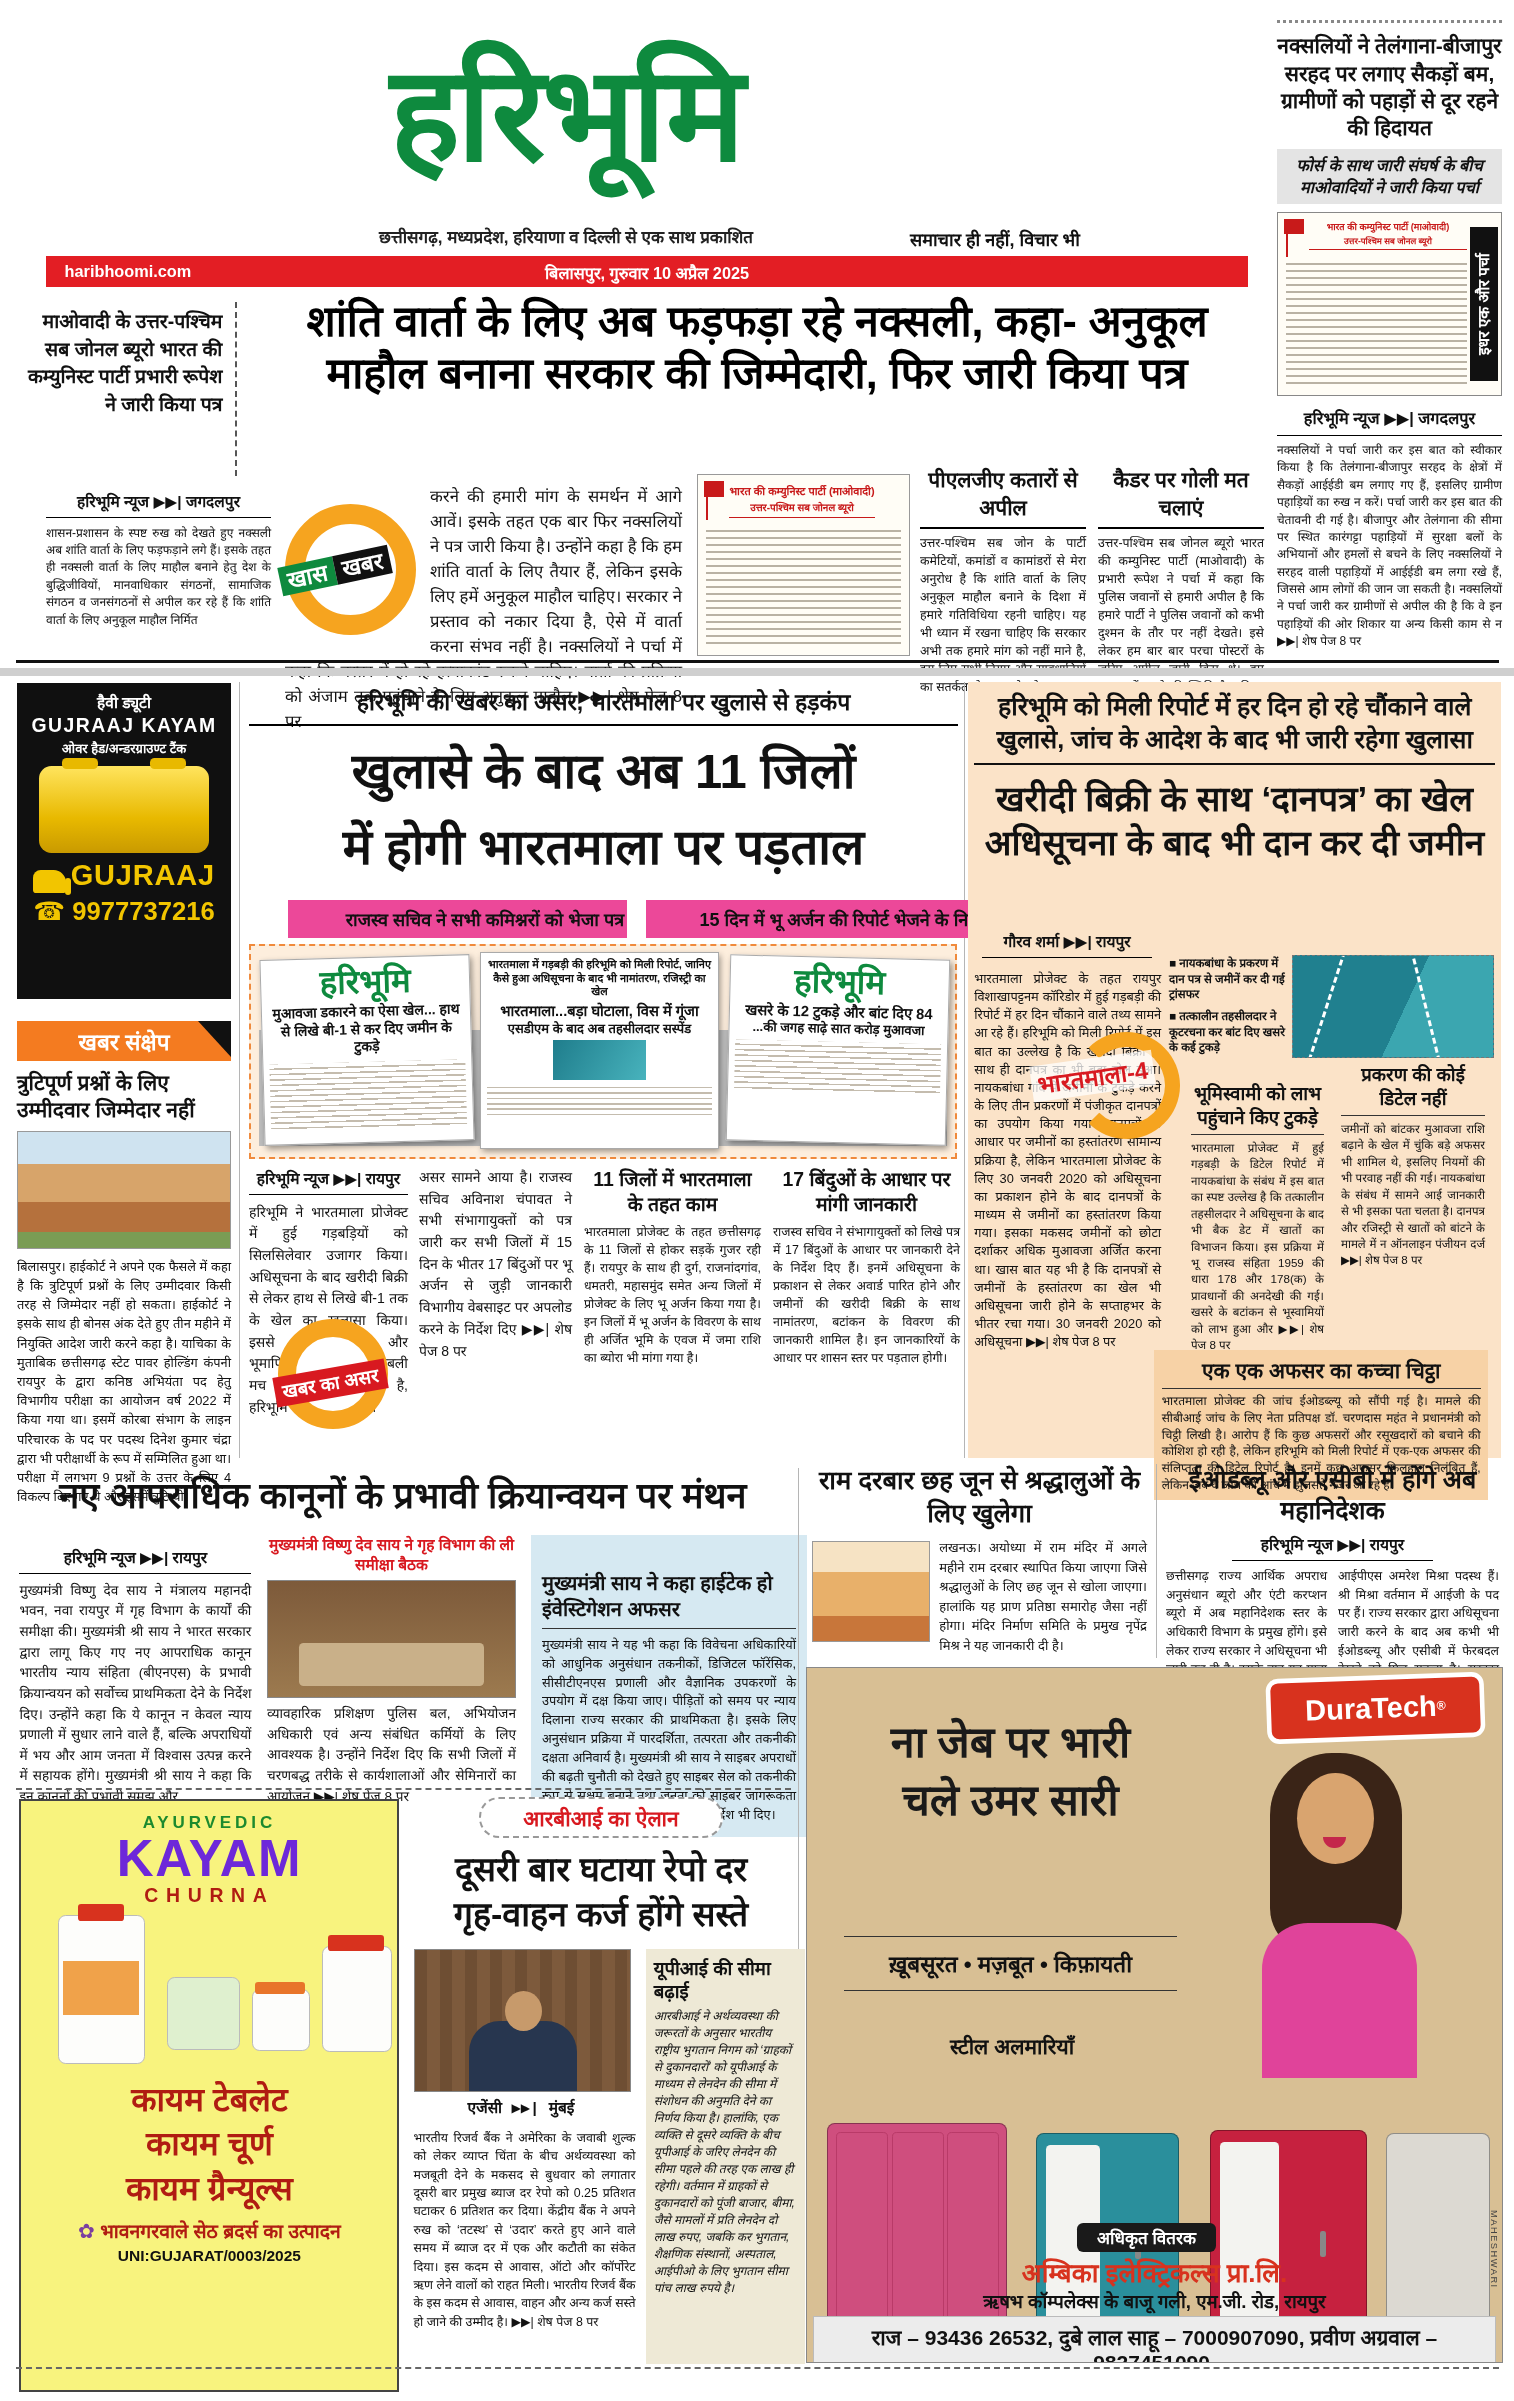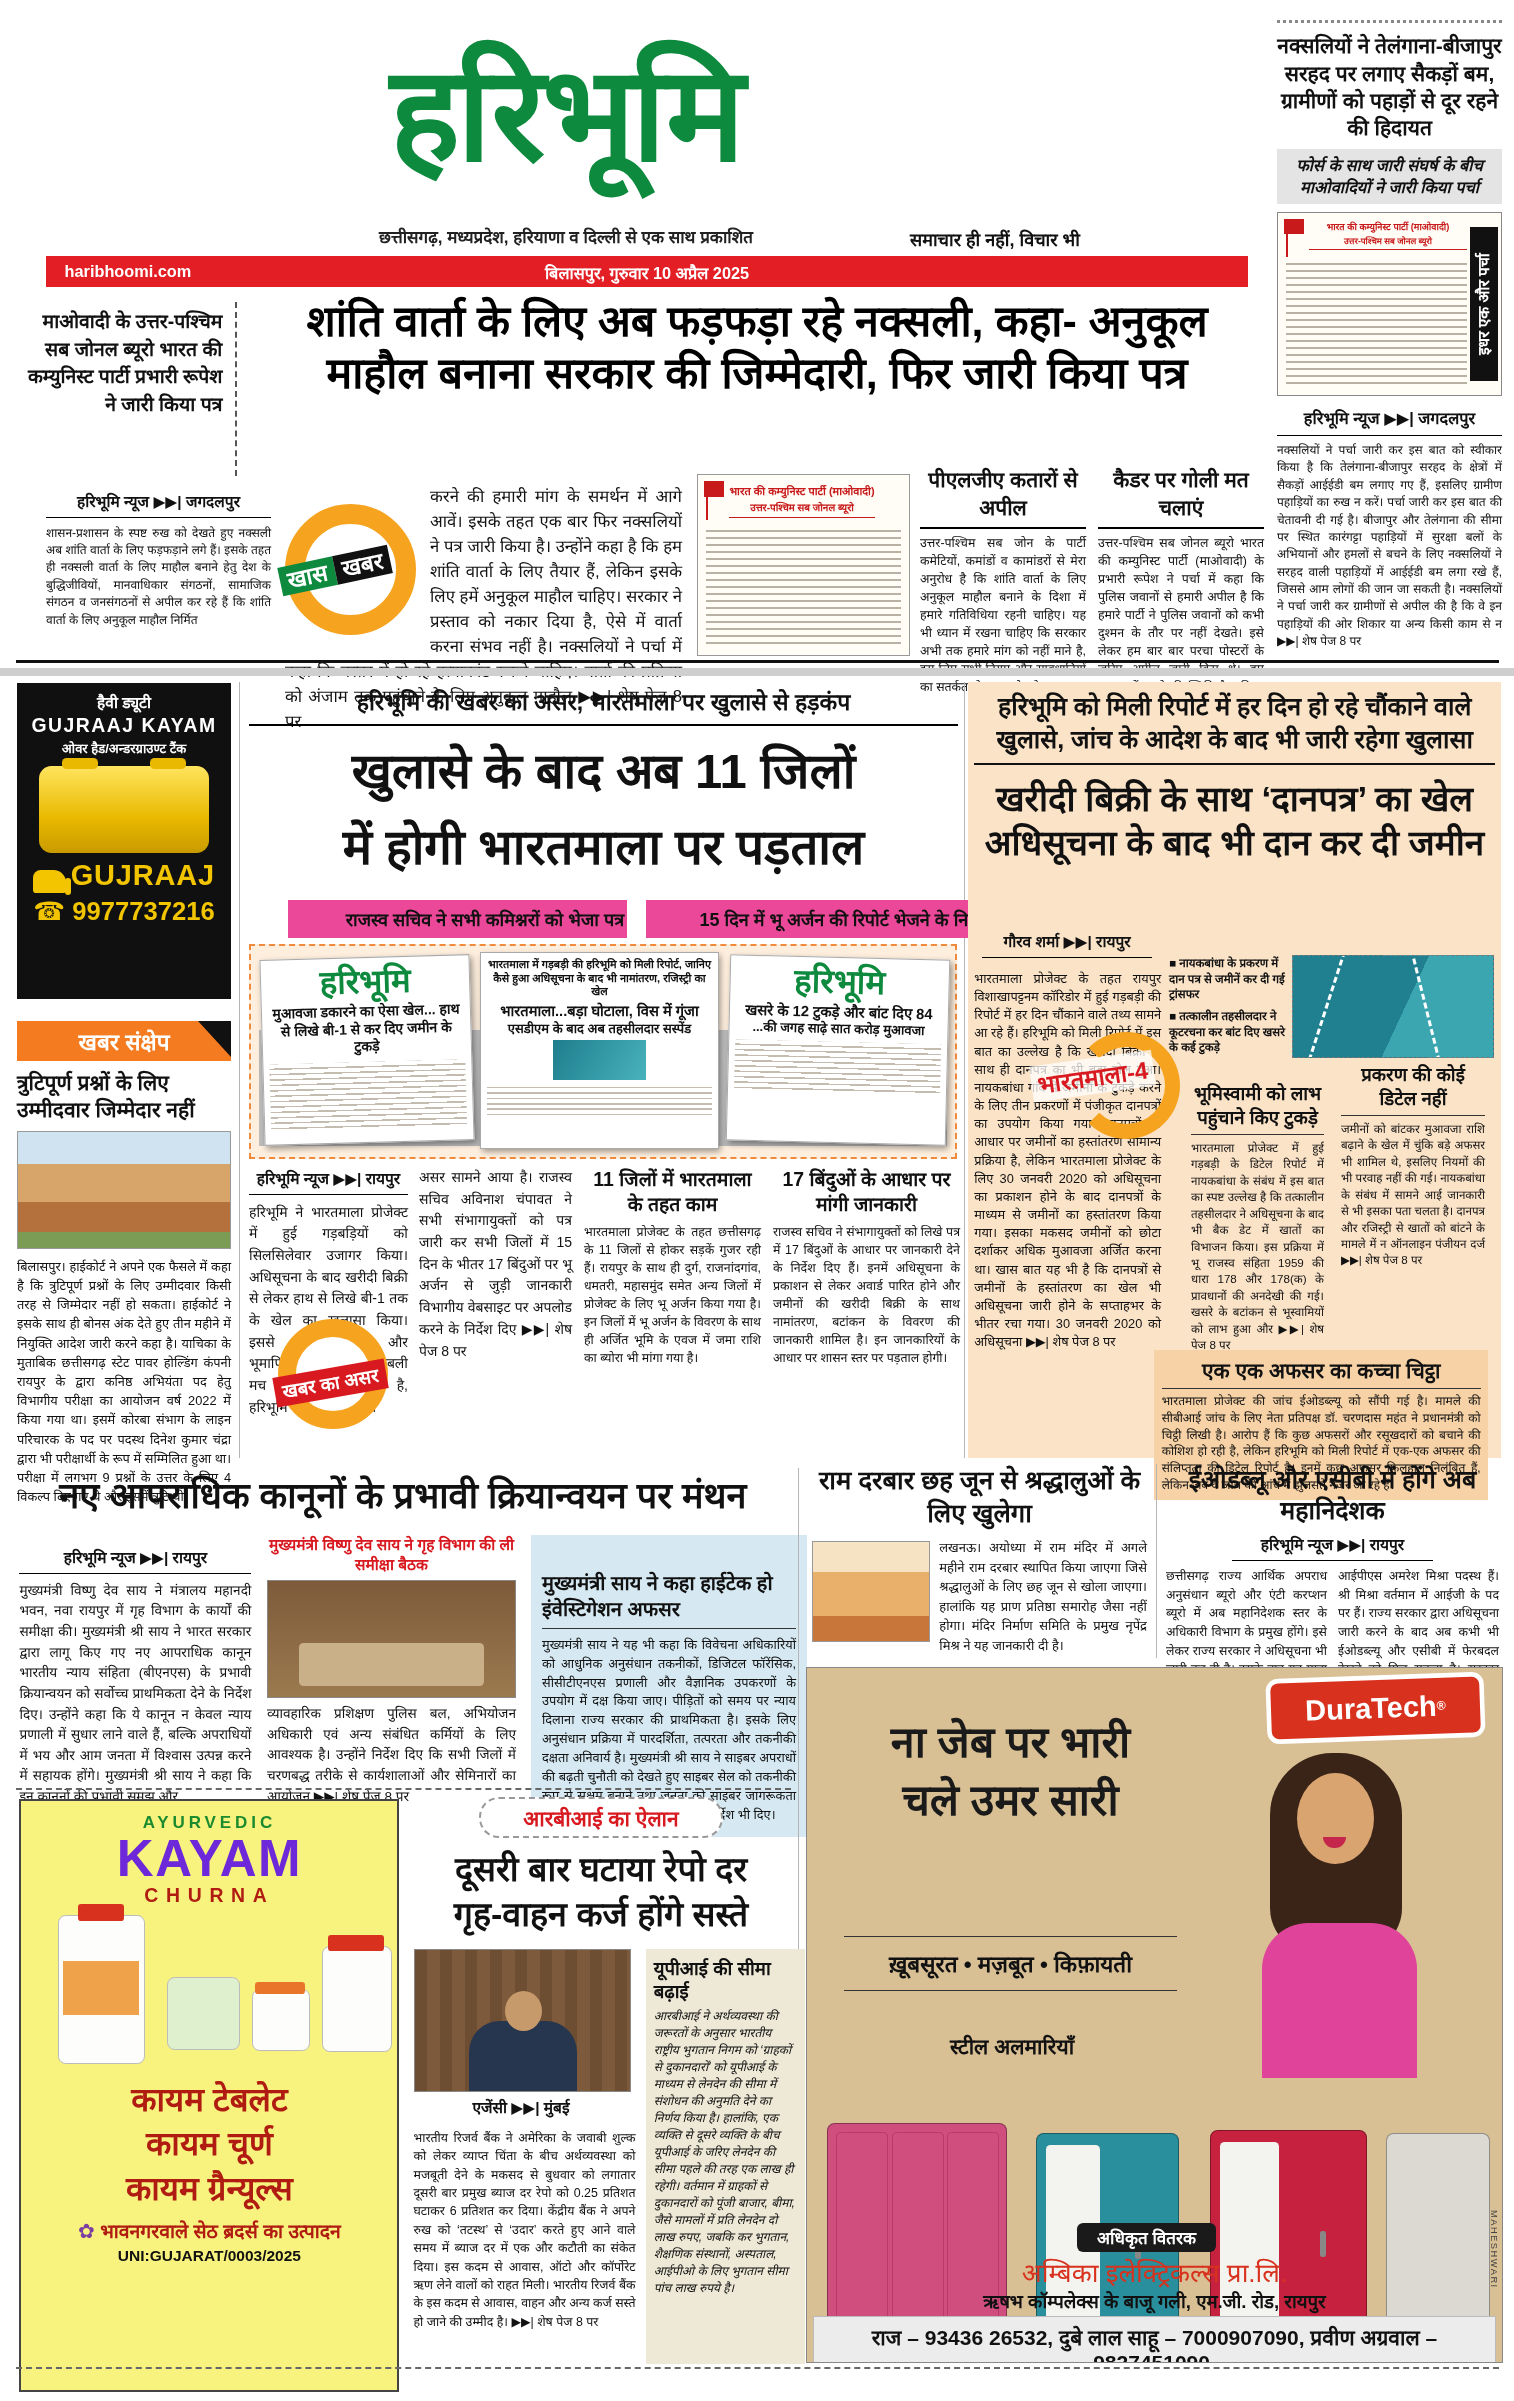--- a/index.html
+++ b/index.html
@@ -193,21 +193,21 @@
   .alm{position:absolute;border-radius:7.7px 7.7px 3.1px 3.1px;border:0.8px solid rgba(0,0,0,.35);}
   .alm .mirror{position:absolute;left:9.3px;top:11px;width:38%;height:84%;background:#f3f3f0;border-radius:4.6px;}
   .alm .hndl{position:absolute;right:26%;top:45%;width:6.2px;height:26px;background:#888;border-radius:2.3px;}
   .alm-pink{left:20px;top:455px;width:178px;height:229px;background:#cf4e7e;}
   .alm-pink .d{position:absolute;top:7.7px;bottom:7.7px;width:50px;border:1.5px solid #b93a68;border-radius:4.6px;}
   .alm-teal{left:229px;top:465px;width:141px;height:220px;background:#2a8f9c;}
   .alm-red{left:403px;top:462px;width:155px;height:223px;background:#c6213f;}
   .alm-gray{left:579px;top:465px;width:102px;height:220px;background:#dcd9d2;}
   .dura-dlab{position:absolute;left:270px;top:555px;width:139px;background:#1a1a1a;color:#fff;border-radius:6.2px;
              font-size:17px;font-weight:800;text-align:center;padding:3.1px 0;}
-  .dura-name{position:absolute;left:0;top:586px;width:100%;font-size:26px;font-weight:400;color:#d8321e;text-align:center;}
+  .dura-name{position:absolute;left:0;top:586px;width:100%;font-size:26px;font-weight:700;color:#d8321e;text-align:center;}
   .dura-addr{position:absolute;left:0;top:620px;width:100%;font-size:18.6px;font-weight:700;text-align:center;}
   .dura-ph{position:absolute;left:6.2px;right:6.2px;top:648px;background:#ececec;font-size:21px;font-weight:800;
            text-align:center;padding:6.2px 0;border:0.8px solid #bbb;}
   .dura-side{position:absolute;right:3.1px;top:542px;writing-mode:vertical-rl;font-size:9.3px;color:#444;letter-spacing:1.5px;}
 </style>
 </head>
 <body>
 
 <div id="page">
 
@@ -423,21 +423,21 @@
   </div>
 
   <div class="abs rbi">
     <div class="rbi-badge">आरबीआई का ऐलान</div>
     <div class="rbi-h1">दूसरी बार घटाया रेपो दर</div>
     <div class="rbi-h2">गृह-वाहन कर्ज होंगे सस्ते</div>
     <div class="rbi-img">
       <div class="suit"></div>
       <div class="head"></div>
     </div>
-    <div class="rbi-cap byline" style="border-bottom:none;">एजेंसी ▶▶| मुंबई</div>
+    <div class="rbi-cap byline" style="border-bottom:none;font-family:Liberation Mono, monospace;">एजेंसी ▶▶| मुंबई</div>
     <div class="rbi-body">भारतीय रिजर्व बैंक ने अमेरिका के जवाबी शुल्क को लेकर व्याप्त चिंता के बीच अर्थव्यवस्था को मजबूती देने के मकसद से बुधवार को लगातार दूसरी बार प्रमुख ब्याज दर रेपो को 0.25 प्रतिशत घटाकर 6 प्रतिशत कर दिया। केंद्रीय बैंक ने अपने रुख को ‘तटस्थ’ से ‘उदार’ करते हुए आने वाले समय में ब्याज दर में एक और कटौती का संकेत दिया। इस कदम से आवास, ऑटो और कॉर्पोरेट ऋण लेने वालों को राहत मिली। भारतीय रिजर्व बैंक के इस कदम से आवास, वाहन और अन्य कर्ज सस्ते हो जाने की उम्मीद है। ▶▶| शेष पेज 8 पर</div>
     <div class="upi">
       <div class="h">यूपीआई की सीमा बढ़ाई</div>
       <div class="b2">आरबीआई ने अर्थव्यवस्था की जरूरतों के अनुसार भारतीय राष्ट्रीय भुगतान निगम को ‘ग्राहकों से दुकानदारों’ को यूपीआई के माध्यम से लेनदेन की सीमा में संशोधन की अनुमति देने का निर्णय किया है। हालांकि, एक व्यक्ति से दूसरे व्यक्ति के बीच यूपीआई के जरिए लेनदेन की सीमा पहले की तरह एक लाख ही रहेगी। वर्तमान में ग्राहकों से दुकानदारों को पूंजी बाजार, बीमा, जैसे मामलों में प्रति लेनदेन दो लाख रुपए, जबकि कर भुगतान, शैक्षणिक संस्थानों, अस्पताल, आईपीओ के लिए भुगतान सीमा पांच लाख रुपये है।</div>
     </div>
   </div>
 
   <div class="abs dura">
     <div class="dura-logo"><span>DuraTech</span><span class="rg">®</span></div>
     <div class="dura-h">

